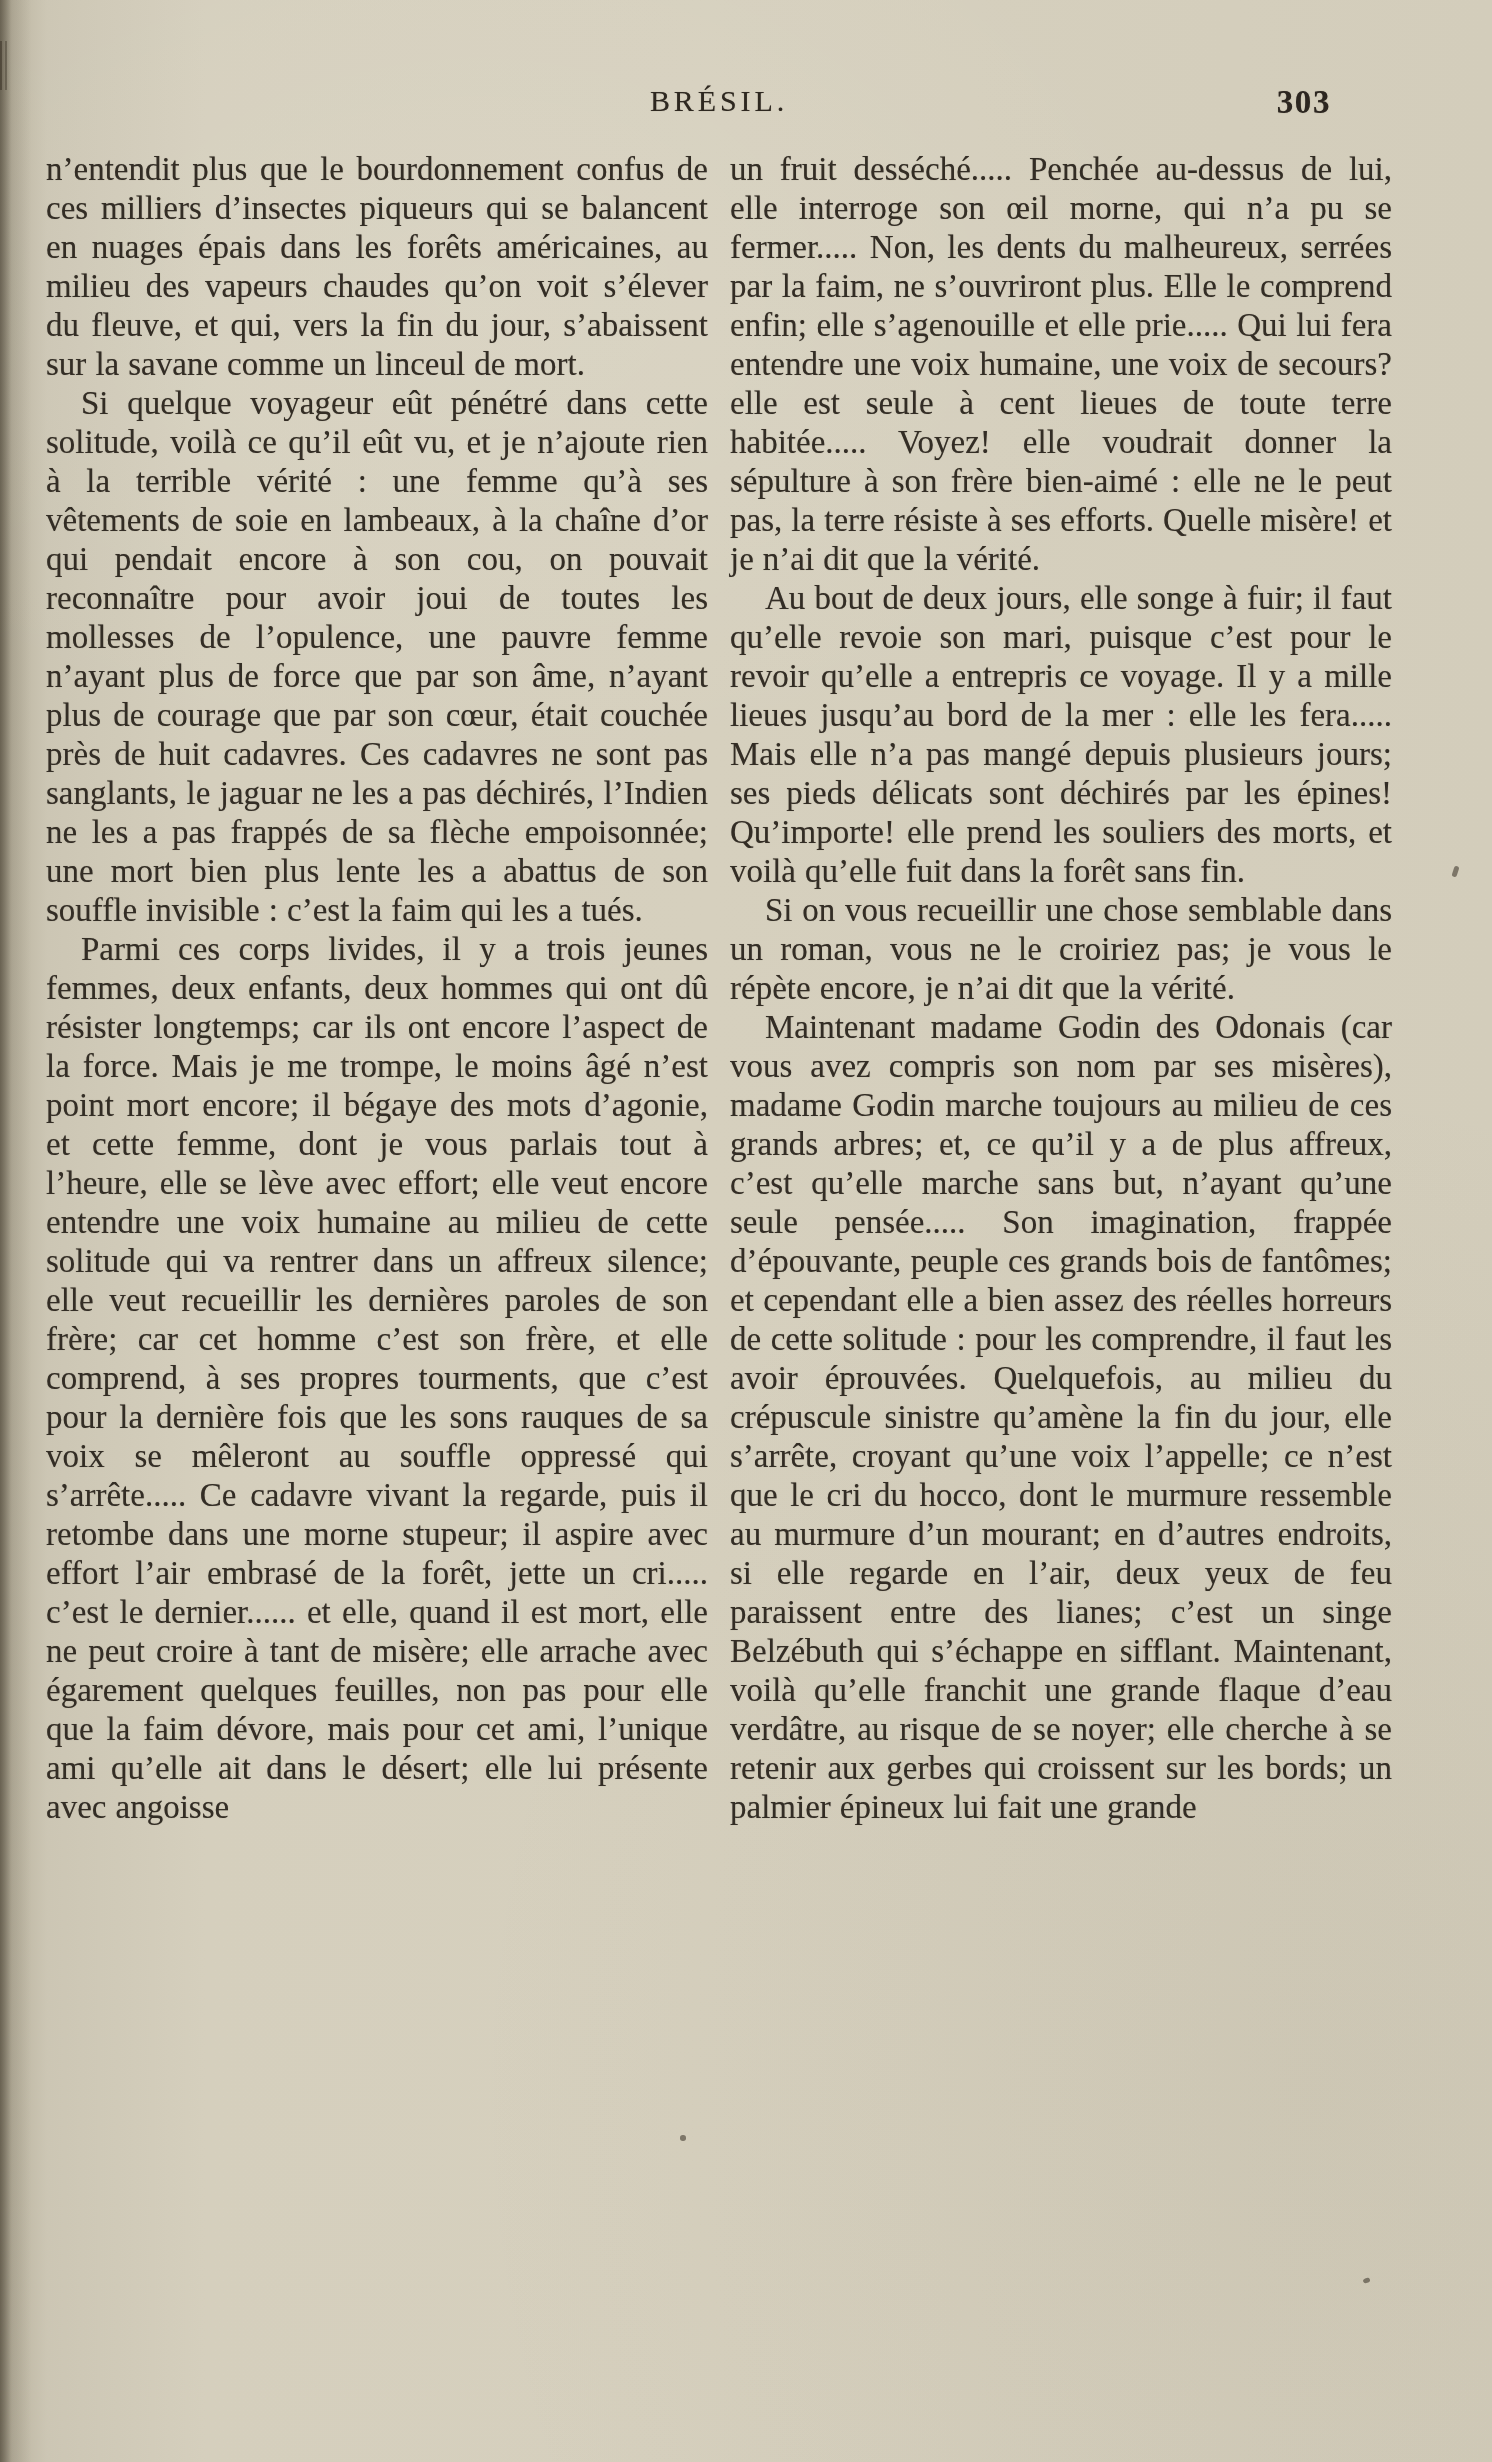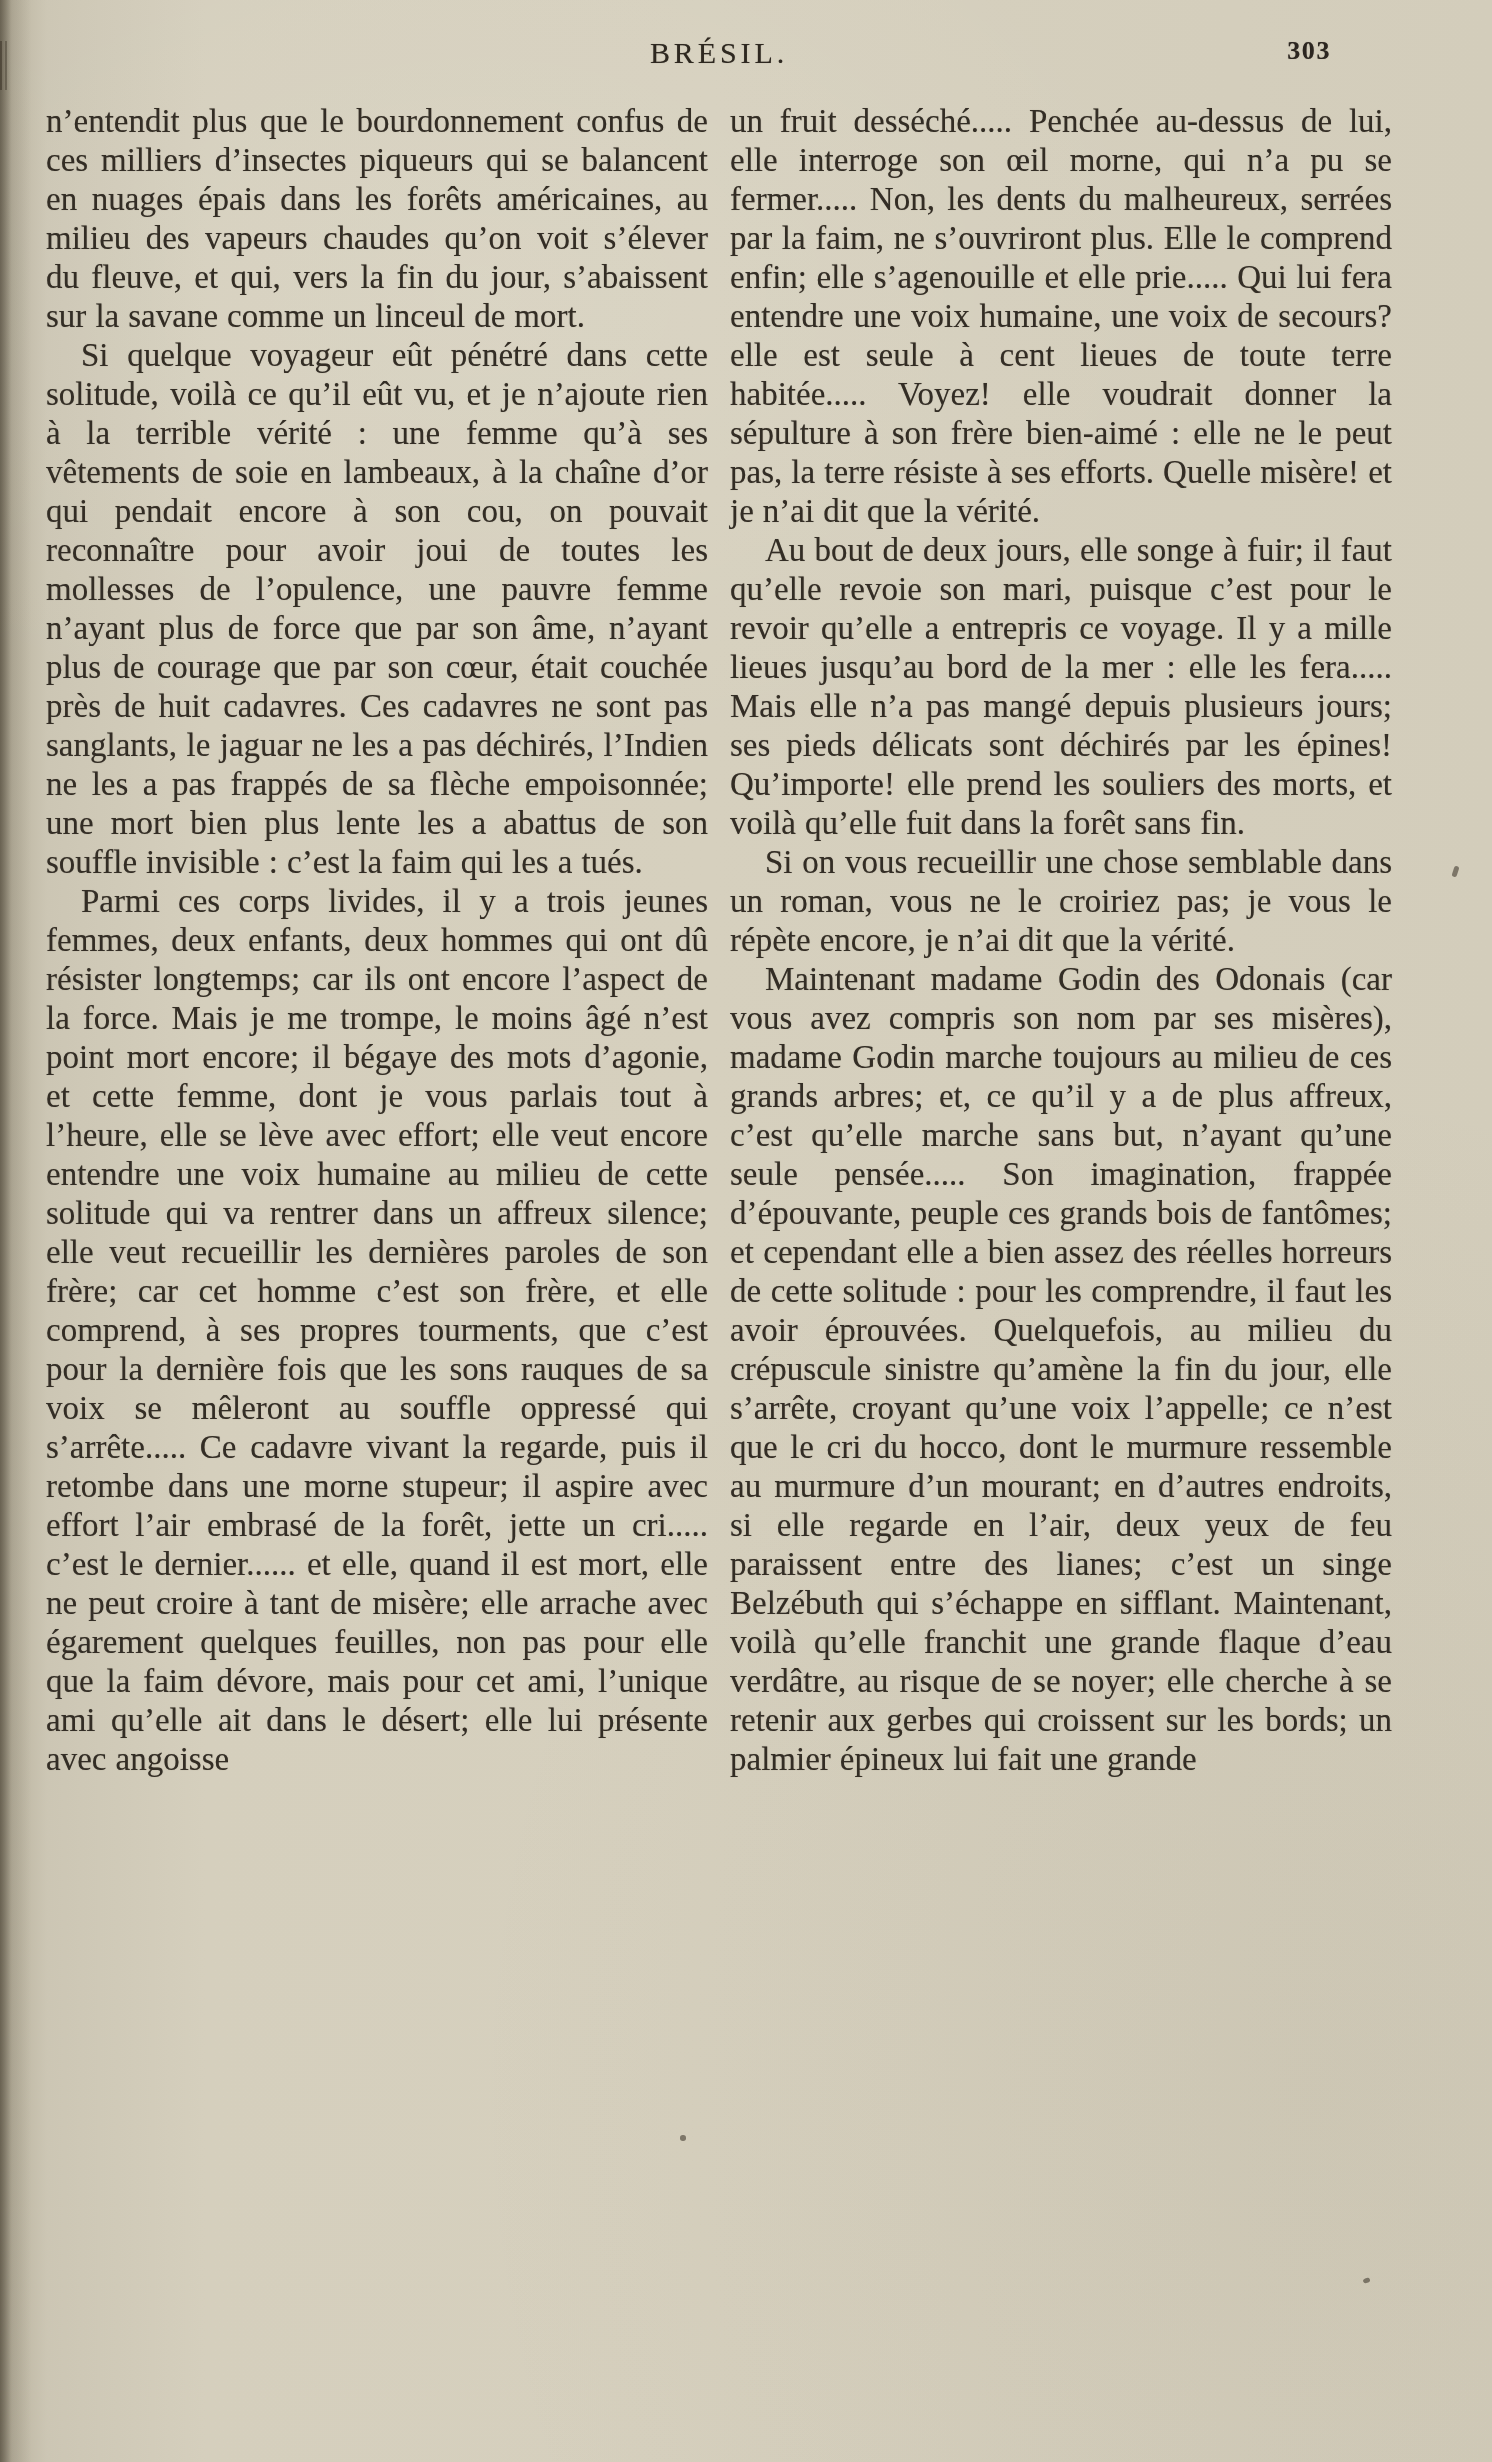--- a/index.html
+++ b/index.html
@@ -37,36 +37,36 @@
     top: 41px;
     width: 9.4px;
     height: 49px;
     background: linear-gradient(90deg,
       rgba(58,50,38,0.55) 0 2.4px, rgba(58,50,38,0) 2.4px 4.7px,
       rgba(58,50,38,0.40) 4.7px 7px, rgba(58,50,38,0) 7px);
   }
   .page-header {
     position: relative;
     height: 47px;
-    margin: 36px 101px 0 46px;
+    margin: 84px 101px 0 46px;
   }
   .header-title {
     position: absolute;
     left: 0; right: 0;
     text-align: center;
     font-size: 30px;
     letter-spacing: 3.9px;
     color: #2e2820;
     text-shadow: 0 0 0.8px rgba(46,40,32,0.45);
   }
   .page-number {
     position: absolute;
     right: 61px;
     top: 0;
-    font-size: 26px;
+    font-size: 33px;
     font-weight: bold;
     letter-spacing: 1.6px;
     color: #2c2620;
     text-shadow: 0 0 0.8px rgba(46,40,32,0.45);
   }
   .columns {
     display: flex;
     gap: 22px;
     margin: 19px 101px 0 46px;
   }

